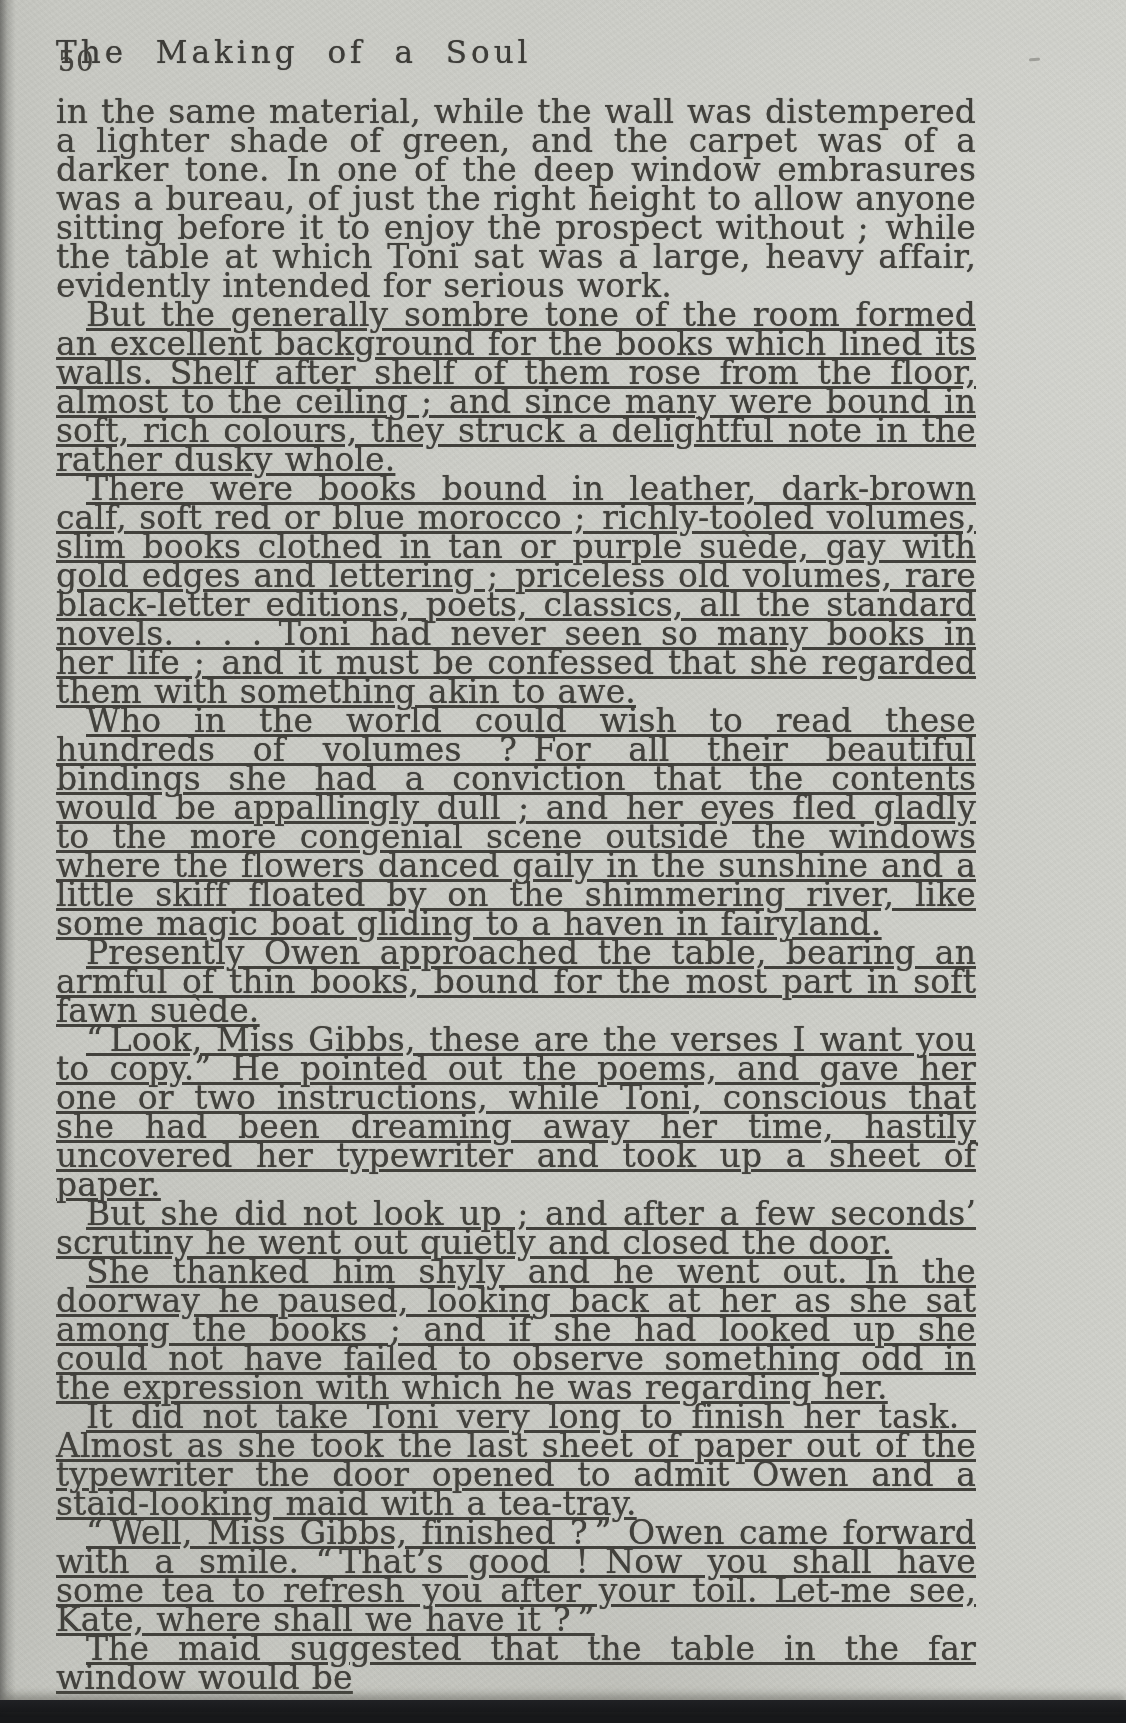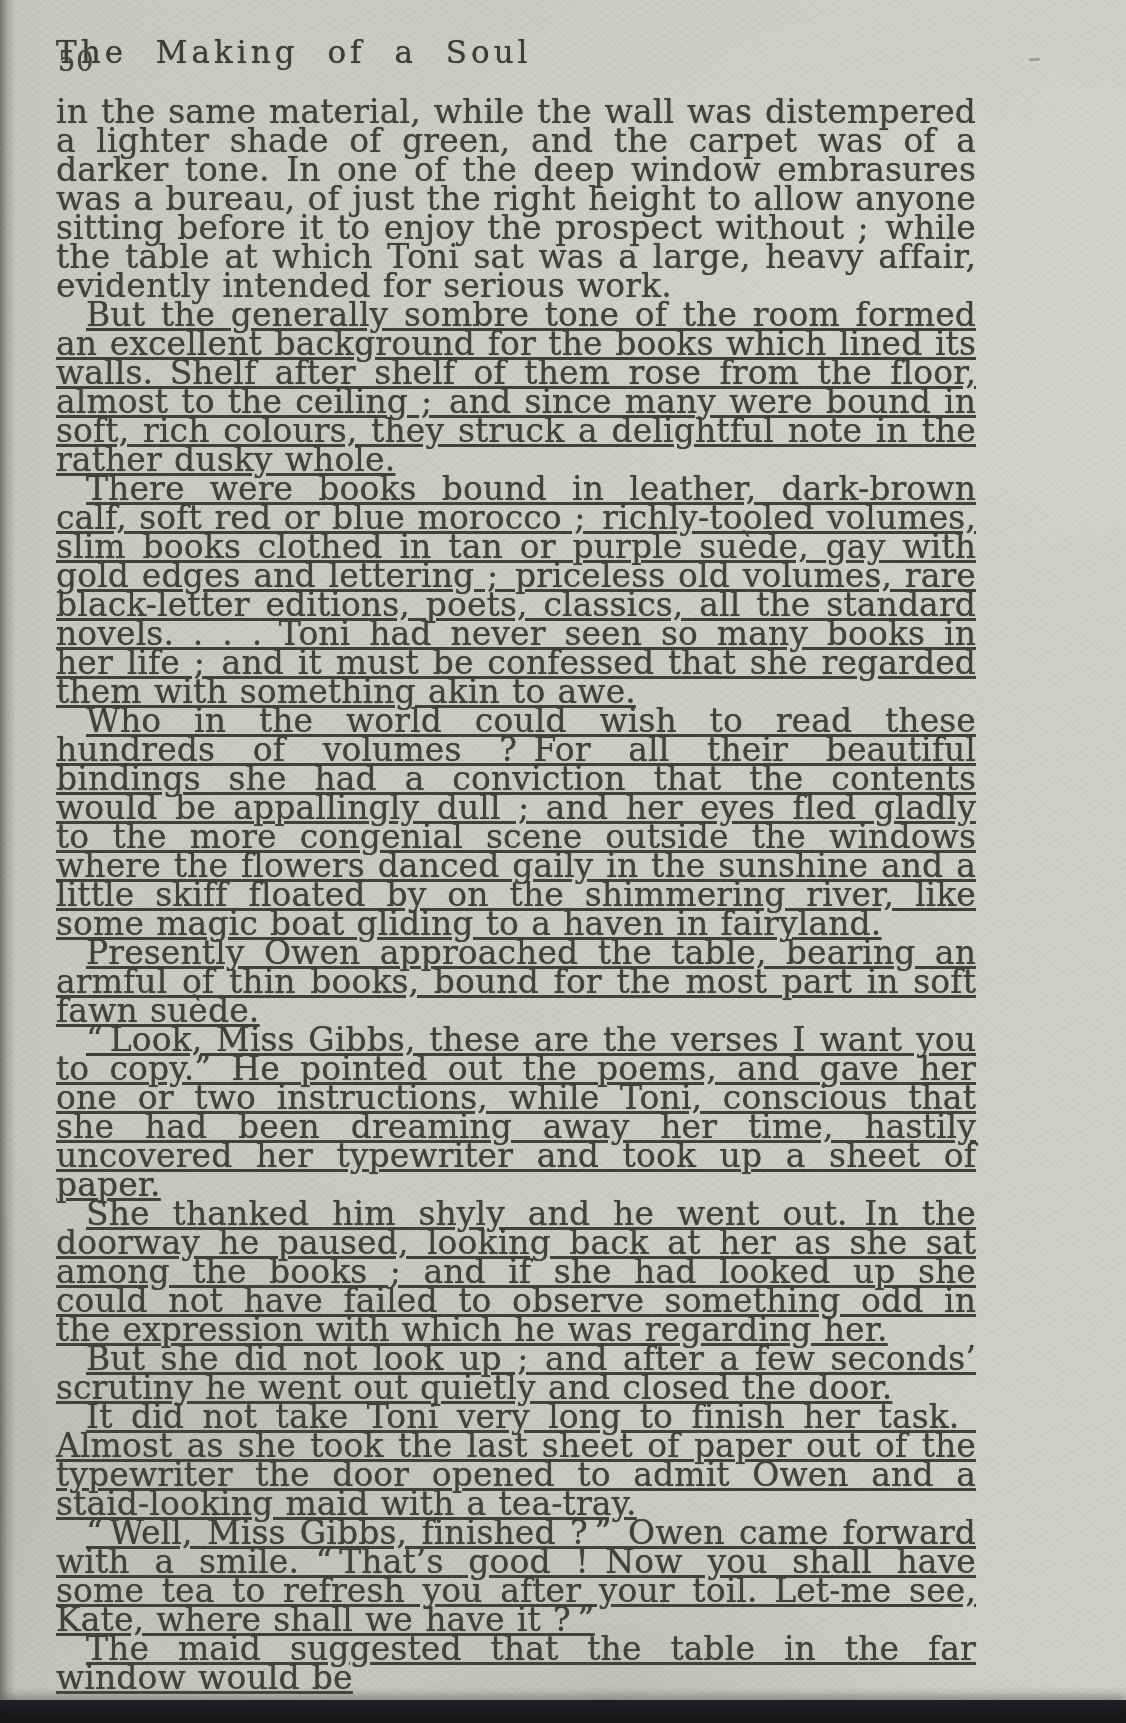--- a/index.html
+++ b/index.html
@@ -103,22 +103,22 @@
       <h1 class="title">The Making of a Soul</h1>
     </header>
 
     <main class="bodytext">
       <p class="para">in the same material, while the wall was distempered a lighter shade of green, and the carpet was of a darker tone. In one of the deep window embrasures was a bureau, of just the right height to allow anyone sitting before it to enjoy the prospect without&nbsp;; while the table at which Toni sat was a large, heavy affair, evidently intended for serious work.</p>
       <p class="para">But the generally sombre tone of the room formed an excellent background for the books which lined its walls. Shelf after shelf of them rose from the floor, almost to the ceiling&nbsp;; and since many were bound in soft, rich colours, they struck a delightful note in the rather dusky whole.</p>
       <p class="para">There were books bound in leather, dark-brown calf, soft red or blue morocco&nbsp;; richly-tooled volumes, slim books clothed in tan or purple suède, gay with gold edges and lettering&nbsp;; priceless old volumes, rare black-letter editions, poets, classics, all the standard novels.&nbsp;.&nbsp;.&nbsp;. Toni had never seen so many books in her life&nbsp;; and it must be confessed that she regarded them with something akin to awe.</p>
       <p class="para">Who in the world could wish to read these hundreds of volumes&nbsp;? For all their beautiful bindings she had a conviction that the contents would be appallingly dull&nbsp;; and her eyes fled gladly to the more congenial scene outside the windows where the flowers danced gaily in the sunshine and a little skiff floated by on the shimmering river, like some magic boat gliding to a haven in fairyland.</p>
       <p class="para">Presently Owen approached the table, bearing an armful of thin books, bound for the most part in soft fawn suède.</p>
       <p class="para">“ Look, Miss Gibbs, these are the verses I want you to copy.” He pointed out the poems, and gave her one or two instructions, while Toni, conscious that she had been dreaming away her time, hastily uncovered her typewriter and took up a sheet of paper.</p>
+      <p class="para">But she did not look up&nbsp;; and after a few seconds’ scrutiny he went out quietly and closed the door.</p>
       <p class="para">She thanked him shyly and he went out. In the doorway he paused, looking back at her as she sat among the books&nbsp;; and if she had looked up she could not have failed to observe something odd in the expression with which he was regarding her.</p>
-      <p class="para">But she did not look up&nbsp;; and after a few seconds’ scrutiny he went out quietly and closed the door.</p>
       <p class="para">It did not take Toni very long to finish her task. Almost as she took the last sheet of paper out of the typewriter the door opened to admit Owen and a staid-looking maid with a tea-tray.</p>
       <p class="para">“ Well, Miss Gibbs, finished&nbsp;? ” Owen came forward with a smile. “ That’s good&nbsp;! Now you shall have some tea to refresh you after your toil. Let‑me see, Kate, where shall we have it&nbsp;? ”</p>
       <p class="para">The maid suggested that the table in the far window would be</p>
     </main>
   </div>
 
   <div class="edge-bottom"></div>
 </div>
 
 </body></html>

